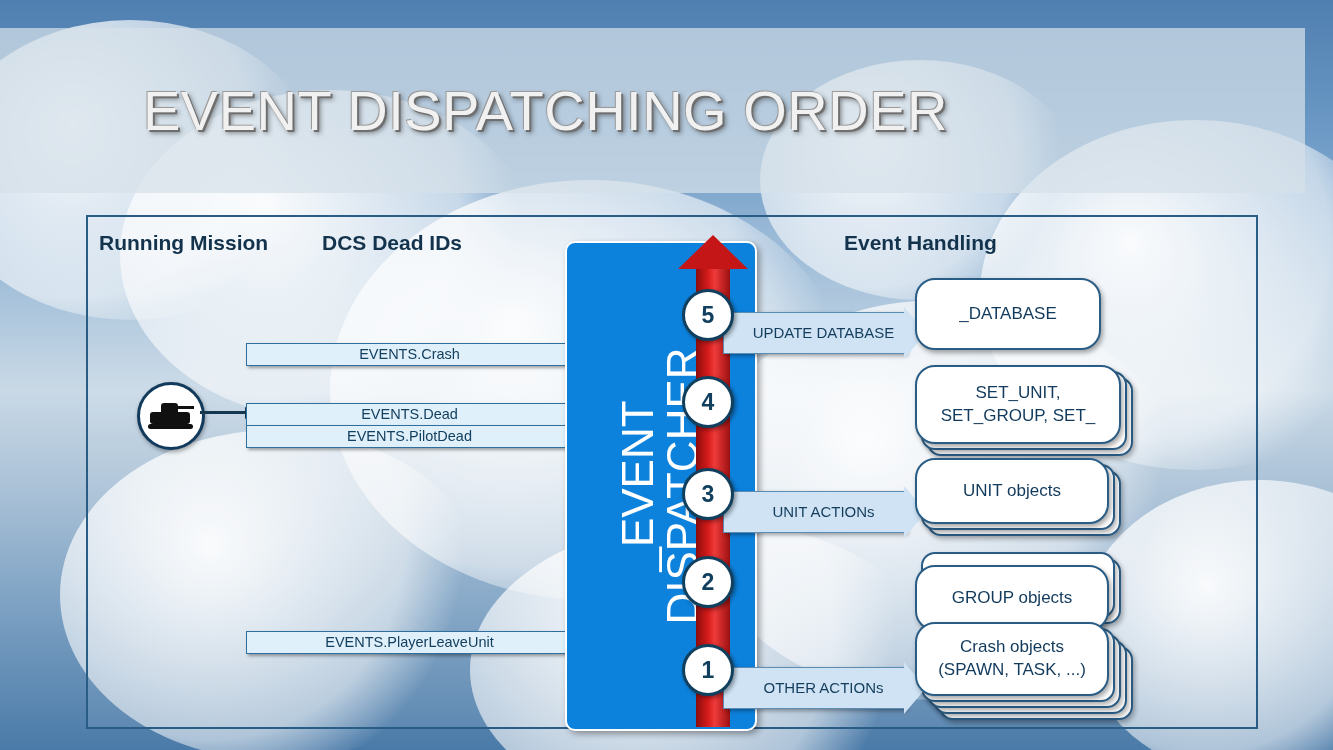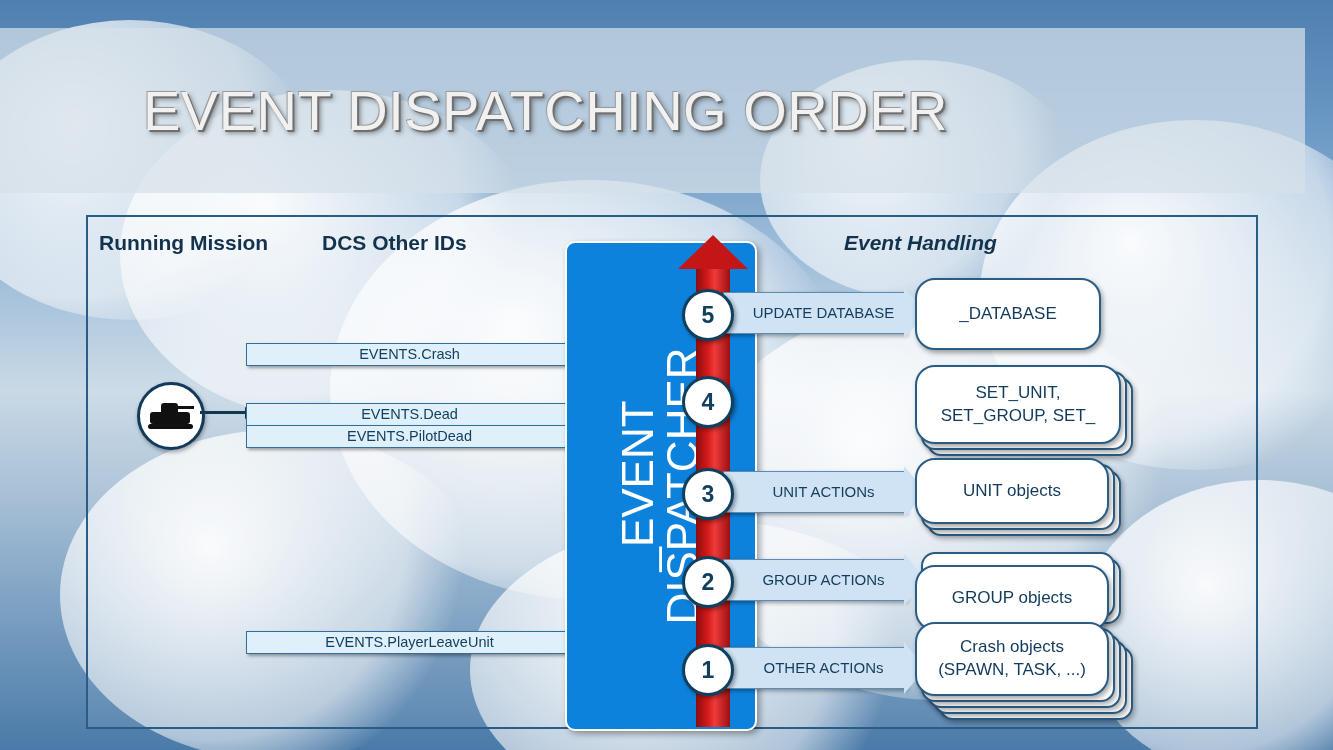--- a/index.html
+++ b/index.html
@@ -75,21 +75,21 @@
 
   .panel-heading {
     position: absolute;
     font-size: 21px;
     font-weight: bold;
     color: #13334d;
     white-space: nowrap;
   }
   #heading-running   { left: 11px;  top: 14px; }
   #heading-dcs       { left: 234px; top: 14px; }
-  #heading-handling  { left: 756px; top: 14px; font-style: italic; }
+  #heading-handling  { left: 756px; top: 14px; }
 
   
   #dispatcher {
     position: absolute;
     left: 477px;
     top: 24px;
     width: 188px;
     height: 486px;
     background: #0d82dd;
     border: 2px solid #ffffff;
@@ -247,20 +247,21 @@
   }
 
   
   .action-banner {
     position: absolute;
     height: 40px;
     background: #cfe3f4;
     border: 1px solid #5b8db4;
     box-shadow: 2px 2px 4px rgba(0,0,0,0.35);
     z-index: 4;
+    margin-top: 20px;
   }
   .action-banner .atip {
     position: absolute;
     right: -21px;
     top: -6px;
     width: 0; height: 0;
     border-top: 26px solid transparent;
     border-bottom: 26px solid transparent;
     border-left: 22px solid #cfe3f4;
   }
@@ -311,21 +312,21 @@
   <div class="cloud c7"></div>
   <div class="cloud c8"></div>
   <div class="cloud c9"></div>
 
   <div id="title-band"></div>
   <div id="title-text">EVENT DISPATCHING ORDER</div>
 
   <div id="panel">
 
     <div class="panel-heading" id="heading-running">Running Mission</div>
-    <div class="panel-heading" id="heading-dcs">DCS Other IDs</div>
+    <div class="panel-heading" id="heading-dcs">DCS Dead IDs</div>
     <div class="panel-heading" id="heading-handling">Event Handling</div>
 
     <div id="unit-icon">
       <div class="tank-turret"></div>
       <div class="tank-barrel"></div>
       <div class="tank-body"></div>
       <div class="tank-track"></div>
     </div>
     <div id="unit-connector"></div>
 
@@ -377,24 +378,20 @@
       <span class="lbl">UNIT ACTIONs</span>
       <span class="atip"></span>
     </div>
     <div class="stack-shadow" style="left:839px; top:253px; width:190px; height:62px;"></div>
     <div class="stack-shadow" style="left:833px; top:247px; width:190px; height:62px;"></div>
     <div class="result-box" style="left:827px; top:241px; width:190px; height:62px;">
       <span>UNIT objects</span>
     </div>
 
     <div class="step-circle" style="left:594px; top:339px;">2</div>
-    <div class="action-banner" style="left:635px; top:342px; width:181px;">
-      <span class="lbl">GROUP ACTIONs</span>
-      <span class="atip"></span>
-    </div>
     <div class="stack-shadow" style="left:839px; top:341px; width:190px; height:62px;"></div>
     <div class="stack-shadow" style="left:833px; top:335px; width:190px; height:62px;"></div>
     <div class="result-box" style="left:827px; top:348px; width:190px; height:62px;">
       <span>GROUP  objects</span>
     </div>
 
     <div class="step-circle" style="left:594px; top:427px;">1</div>
     <div class="action-banner" style="left:635px; top:430px; width:181px;">
       <span class="lbl">OTHER ACTIONs</span>
       <span class="atip"></span>

